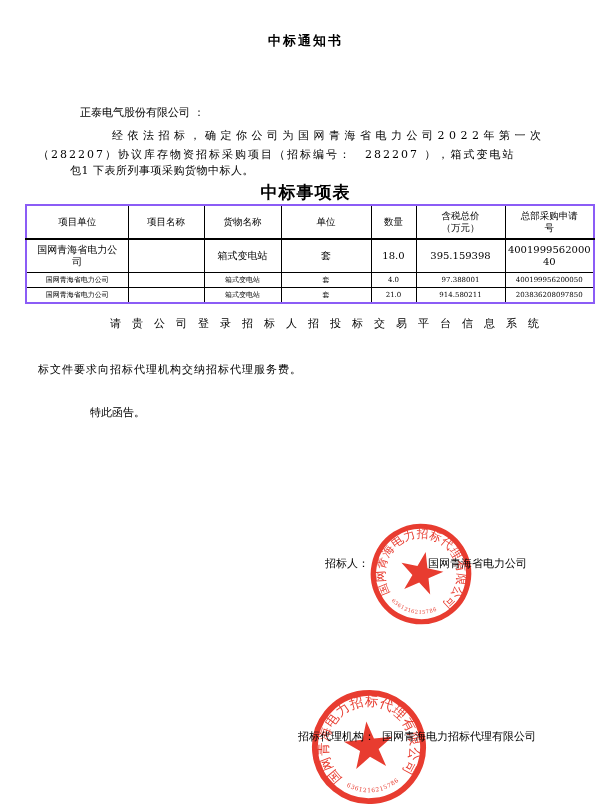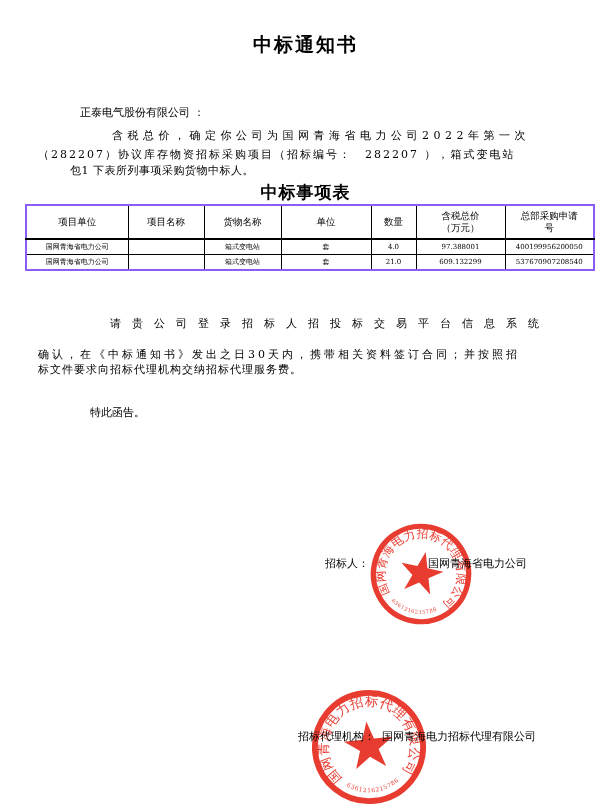--- a/index.html
+++ b/index.html
@@ -9,21 +9,21 @@
     margin:0 auto;
     background:#ffffff;
     font-family:"DejaVu Serif","Liberation Serif",serif;
     color:#000;
     overflow:hidden;
   }
   .abs{position:absolute;line-height:1.2;font-size:11px;white-space:nowrap;}
   .title{
     left:0;right:0;top:33px;
     text-align:center;
-    font-size:19px;font-weight:bold;letter-spacing:2px;
+    font-size:13px;font-weight:bold;letter-spacing:2px;
   }
   .addressee{left:80px;top:106px;}
   .p1l1{left:112px;top:129px;letter-spacing:4.5px;}
   .p1l2{left:38px;top:148px;letter-spacing:2px;text-align:center;}
   .p1l3{left:38px;top:164px;letter-spacing:0.5px;margin-left:32px;}
   .table-title{left:0;right:0;top:182px;text-align:center;font-weight:bold;font-size:17px;letter-spacing:1px;}
   .p2l1{left:110px;top:317px;letter-spacing:11px;}
   .p2l2{left:38px;top:333px;letter-spacing:1.5px;}
   .p2l3{left:38px;top:348px;letter-spacing:3px;}
   .p2l4{left:38px;top:363px;letter-spacing:1px;}
@@ -64,21 +64,21 @@
 </style>
 </head>
 <body>
 
 <div class="page">
 
   <div class="abs title">中标通知书</div>
 
   <div class="abs addressee">正泰电气股份有限公司 ：</div>
 
-  <div class="abs p1l1">含税总价，确定你公司为国网青海省电力公司2022年第一次</div>
+  <div class="abs p1l1">经依法招标，确定你公司为国网青海省电力公司2022年第一次</div>
   <div class="abs p1l2">（282207）协议库存物资招标采购项目（招标编号：　282207 ），箱式变电站</div>
   <div class="abs p1l3">包1 下表所列事项采购货物中标人。</div>
 
   <div class="abs table-title">中标事项表</div>
 
   <table class="award">
     <colgroup>
       <col style="width:102px">
         <col style="width:76px">
         <col style="width:77px">
@@ -94,43 +94,53 @@
         <th>货物名称</th>
         <th>单位</th>
         <th>数量</th>
         <th>含税总价
 （万元）</th>
         <th>总部采购申请
 号</th>
       </tr>
     </thead>
     <tbody>
+      <tr class="r-lg">
+        <td>国网青海省电力公
+司</td>
+        <td></td>
+        <td>箱式变电站</td>
+        <td>套</td>
+        <td>18.0</td>
+        <td>395.159398</td>
+        <td>4001999562000
+40</td>
+      </tr>
       <tr class="r-sm">
         <td>国网青海省电力公司</td>
         <td></td>
         <td>箱式变电站</td>
         <td>套</td>
         <td>4.0</td>
         <td>97.388001</td>
         <td>400199956200050</td>
       </tr>
       <tr class="r-sm">
         <td>国网青海省电力公司</td>
         <td></td>
         <td>箱式变电站</td>
         <td>套</td>
         <td>21.0</td>
-        <td>609.132299</td>
-        <td>537670907208540</td>
+        <td>914.580211</td>
+        <td>203836208097850</td>
       </tr>
     </tbody>
   </table>
 
   <div class="abs p2l1">请贵公司登录招标人招投标交易平台信息系统</div>
-  <div class="abs p2l3">确认，在《中标通知书》发出之日30天内，携带相关资料签订合同；并按照招</div>
   <div class="abs p2l4">标文件要求向招标代理机构交纳招标代理服务费。</div>
 
   <div class="abs closing">特此函告。</div>
 
   <div class="abs sign-label-1">招标人：</div>
   <div class="abs sign-value-1">国网青海省电力公司</div>
 
   <div class="abs sign-label-2">招标代理机构：</div>
   <div class="abs sign-value-2">国网青海电力招标代理有限公司</div>
 

